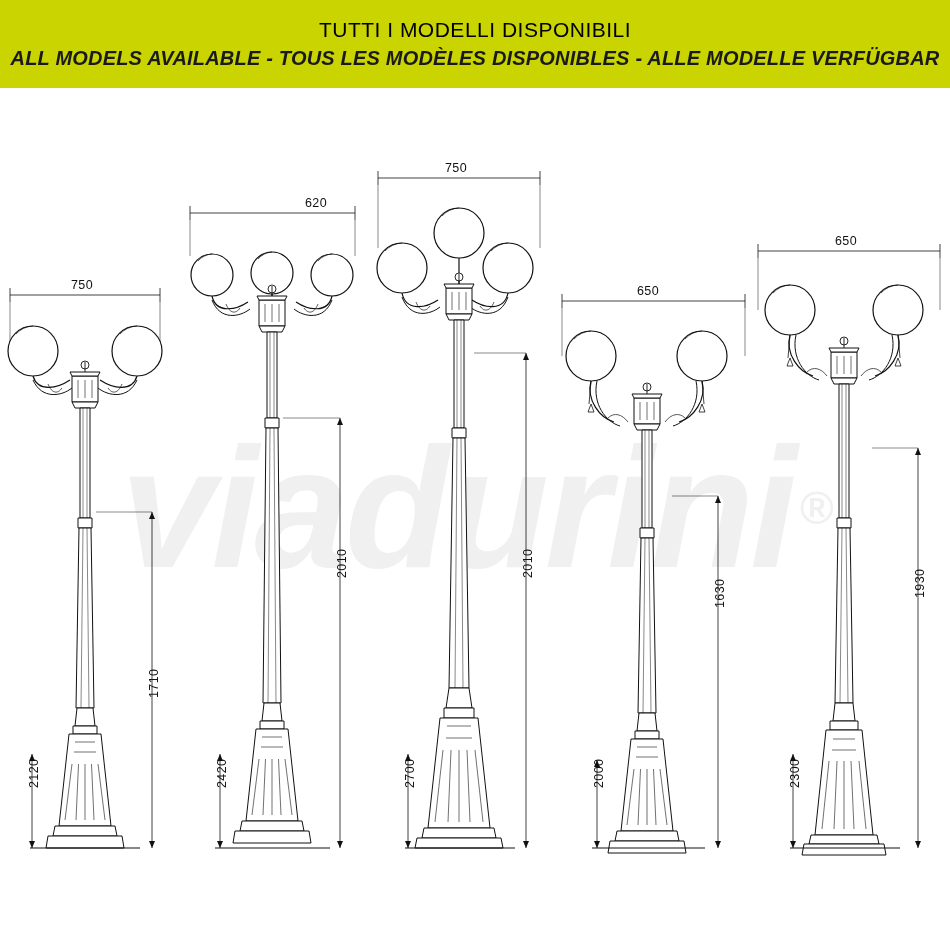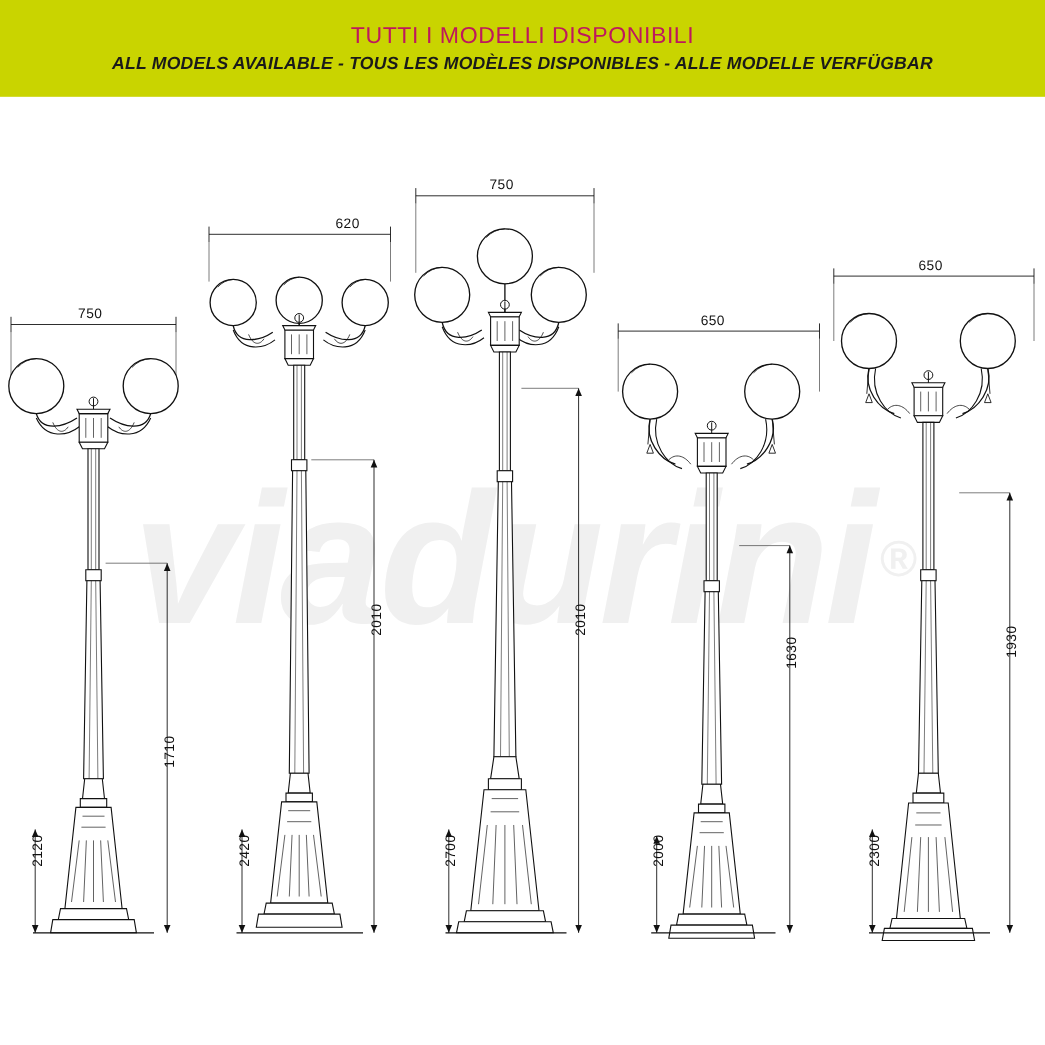--- a/index.html
+++ b/index.html
@@ -9,25 +9,25 @@
     font-family:"Liberation Sans", sans-serif;
     overflow:hidden;
     position:relative;
   }
   .banner{
     position:absolute;left:0;top:0;width:950px;height:88px;
     background:#c9d400;
     display:flex;flex-direction:column;align-items:center;justify-content:center;
   }
   .banner .line1{
-    font-size:21px;letter-spacing:.5px;color:#be185d;font-weight:400;
+    font-size:21px;letter-spacing:.5px;color:#000000;font-weight:400;
     font-family:"Liberation Sans", sans-serif;
   }
   .banner .line2{
-    font-size:16px;color:#1a1a1a;font-weight:bold;font-style:italic;margin-top:5px;
+    font-size:20px;color:#1a1a1a;font-weight:bold;font-style:italic;margin-top:5px;
     letter-spacing:.2px;
   }
   .stage{
     position:absolute;left:0;top:88px;width:950px;height:862px;
   }
   .watermark{
     position:absolute;left:0;top:300px;width:950px;height:240px;
     display:flex;align-items:center;justify-content:center;
     color:#f0f0f0;font-size:170px;font-weight:bold;font-style:italic;
     letter-spacing:-4px;

